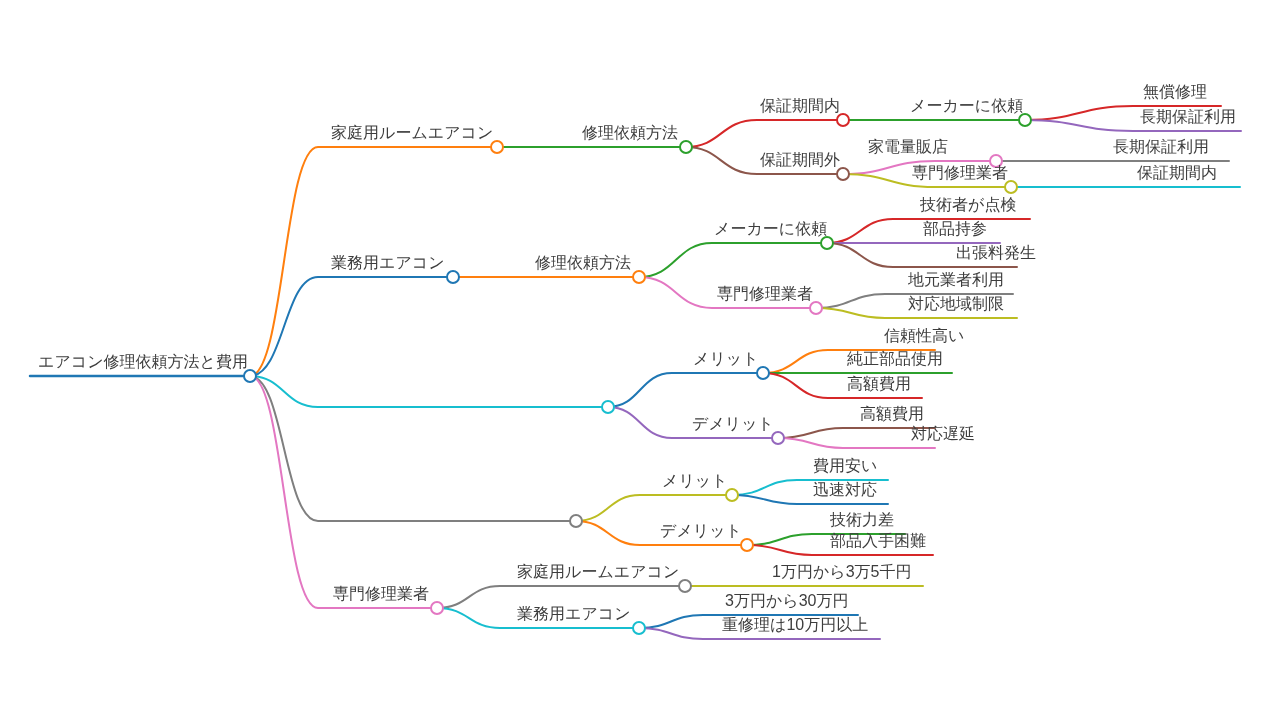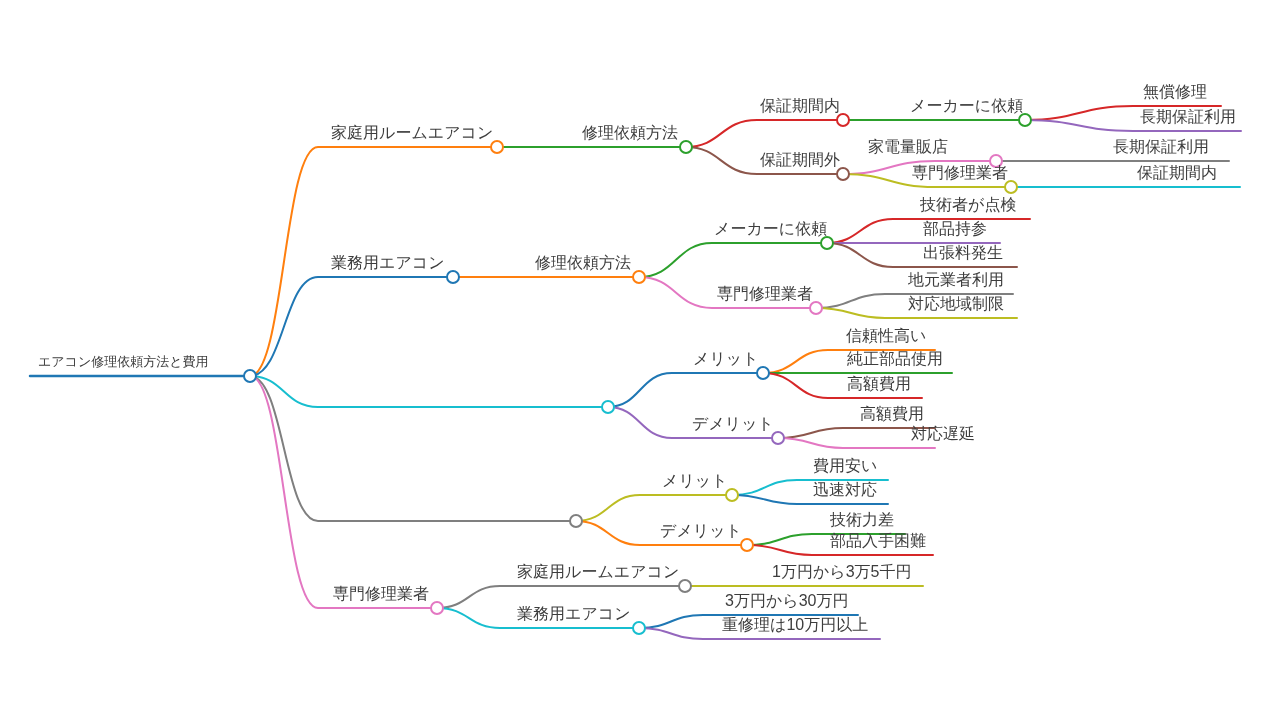--- a/index.html
+++ b/index.html
@@ -13,21 +13,21 @@
   }
   .edges{position:absolute;left:0;top:0;}
   .lbl{
     position:absolute;
     font-size:16px;
     line-height:20px;
     color:#3d3d3d;
     white-space:nowrap;
     letter-spacing:0px;
   }
-  .lbl.root{font-size:13px;text-align:right;}
+  .lbl.root{font-size:16px;text-align:right;}
   path{fill:none;stroke-width:2;stroke-linecap:round;}
   path.thick{stroke-width:2.5;}
   circle{fill:#ffffff;stroke-width:2;cursor:pointer;}
 </style>
 </head>
 <body>
 
 <div class="canvas" style="color: rgb(61, 61, 61);">
   <svg class="edges" width="1278" height="728" viewBox="0 0 1278 728">
 
@@ -114,27 +114,27 @@
   <div class="lbl" style="left:868px;top:137px">家電量販店</div>
   <div class="lbl" style="left:1113px;top:137px">長期保証利用</div>
   <div class="lbl" style="left:912px;top:163px">専門修理業者</div>
   <div class="lbl" style="left:1137px;top:163px">保証期間内</div>
 
   <div class="lbl" style="left:331px;top:253px">業務用エアコン</div>
   <div class="lbl" style="left:535px;top:253px">修理依頼方法</div>
   <div class="lbl" style="left:714px;top:219px">メーカーに依頼</div>
   <div class="lbl" style="left:920px;top:195px">技術者が点検</div>
   <div class="lbl" style="left:923px;top:219px">部品持参</div>
-  <div class="lbl" style="left:923px;top:243px">出張料発生</div>
+  <div class="lbl" style="left:956px;top:243px">出張料発生</div>
   <div class="lbl" style="left:717px;top:284px">専門修理業者</div>
   <div class="lbl" style="left:908px;top:270px">地元業者利用</div>
   <div class="lbl" style="left:908px;top:294px">対応地域制限</div>
 
   <div class="lbl" style="left:693px;top:349px">メリット</div>
-  <div class="lbl" style="left:846px;top:326px">信頼性高い</div>
+  <div class="lbl" style="left:884px;top:326px">信頼性高い</div>
   <div class="lbl" style="left:847px;top:349px">純正部品使用</div>
   <div class="lbl" style="left:847px;top:374px">高額費用</div>
   <div class="lbl" style="left:692px;top:414px">デメリット</div>
   <div class="lbl" style="left:860px;top:404px">高額費用</div>
   <div class="lbl" style="left:911px;top:424px">対応遅延</div>
 
   <div class="lbl" style="left:662px;top:471px">メリット</div>
   <div class="lbl" style="left:813px;top:456px">費用安い</div>
   <div class="lbl" style="left:813px;top:480px">迅速対応</div>
   <div class="lbl" style="left:660px;top:521px">デメリット</div>

